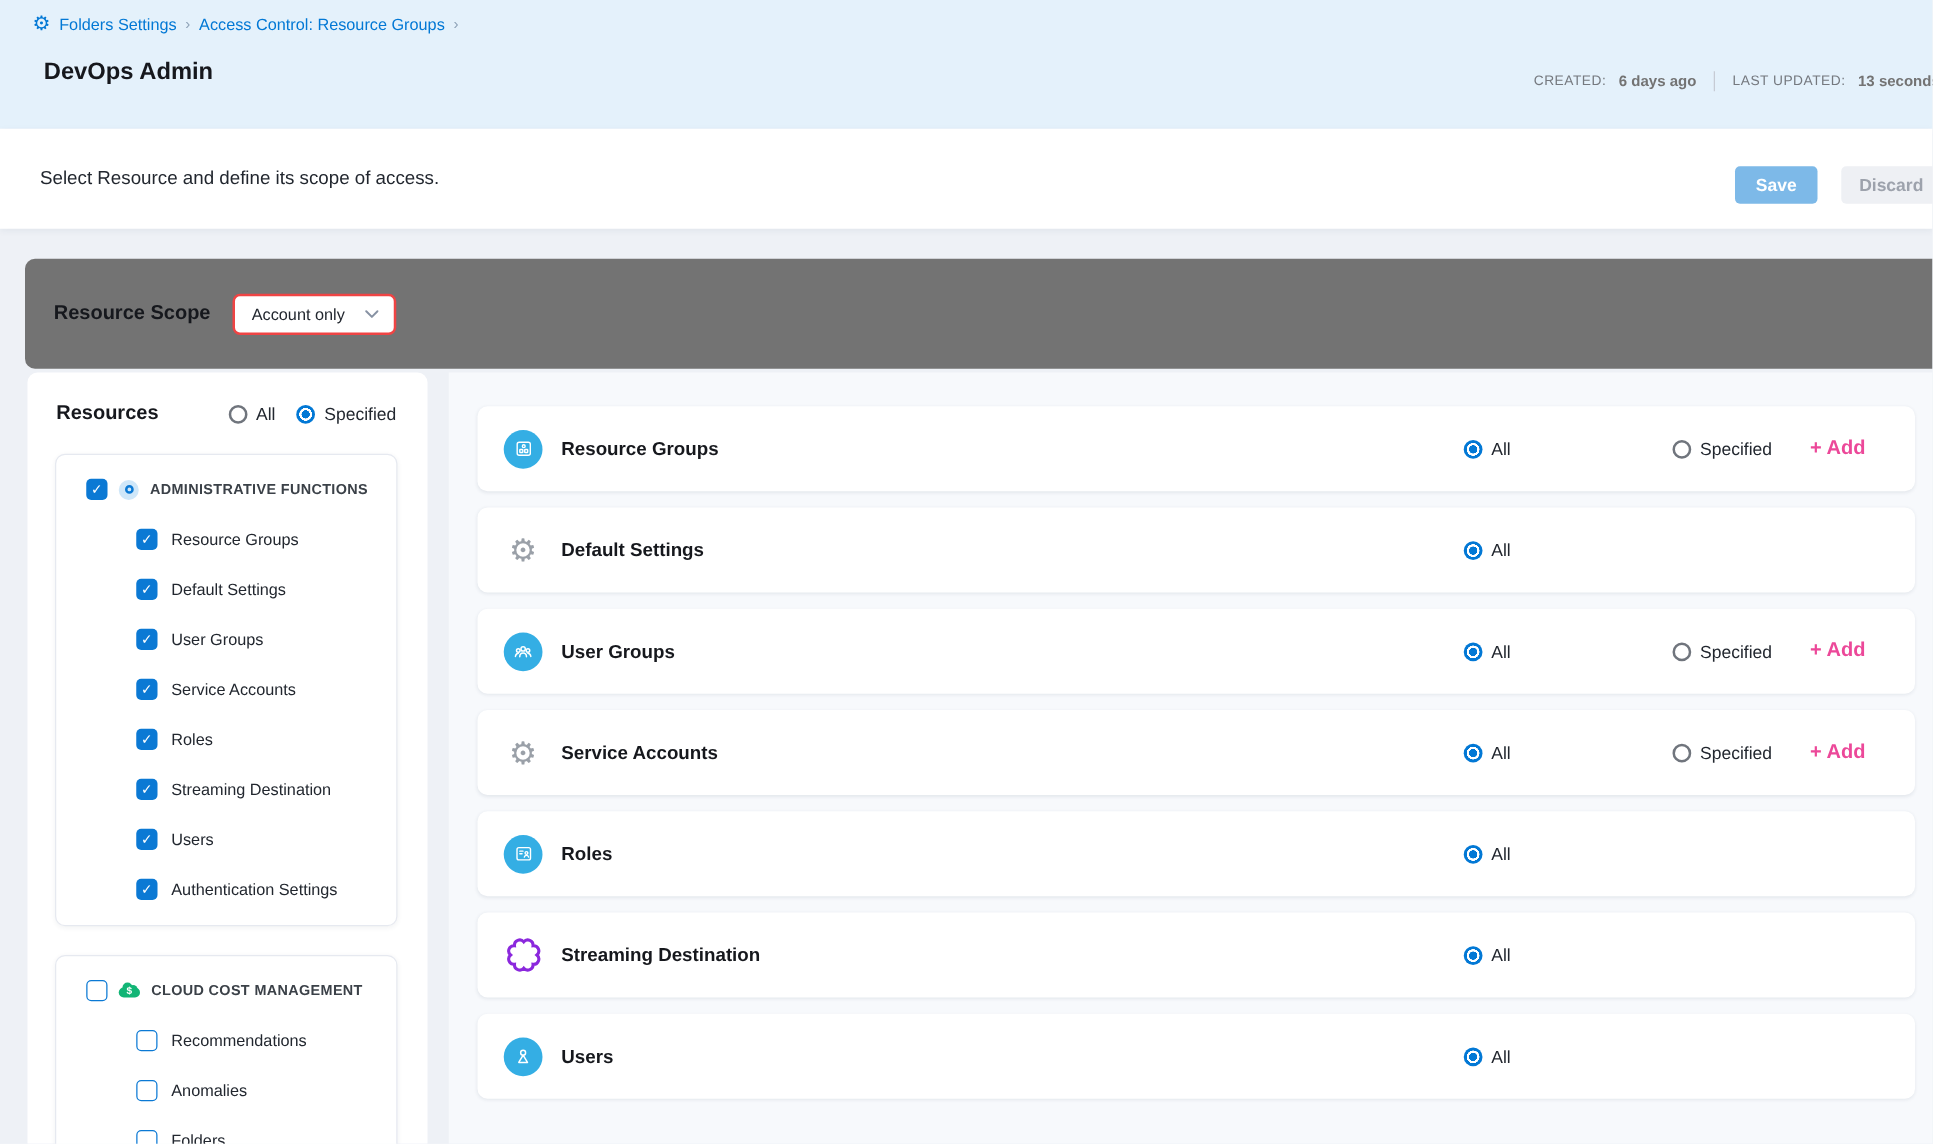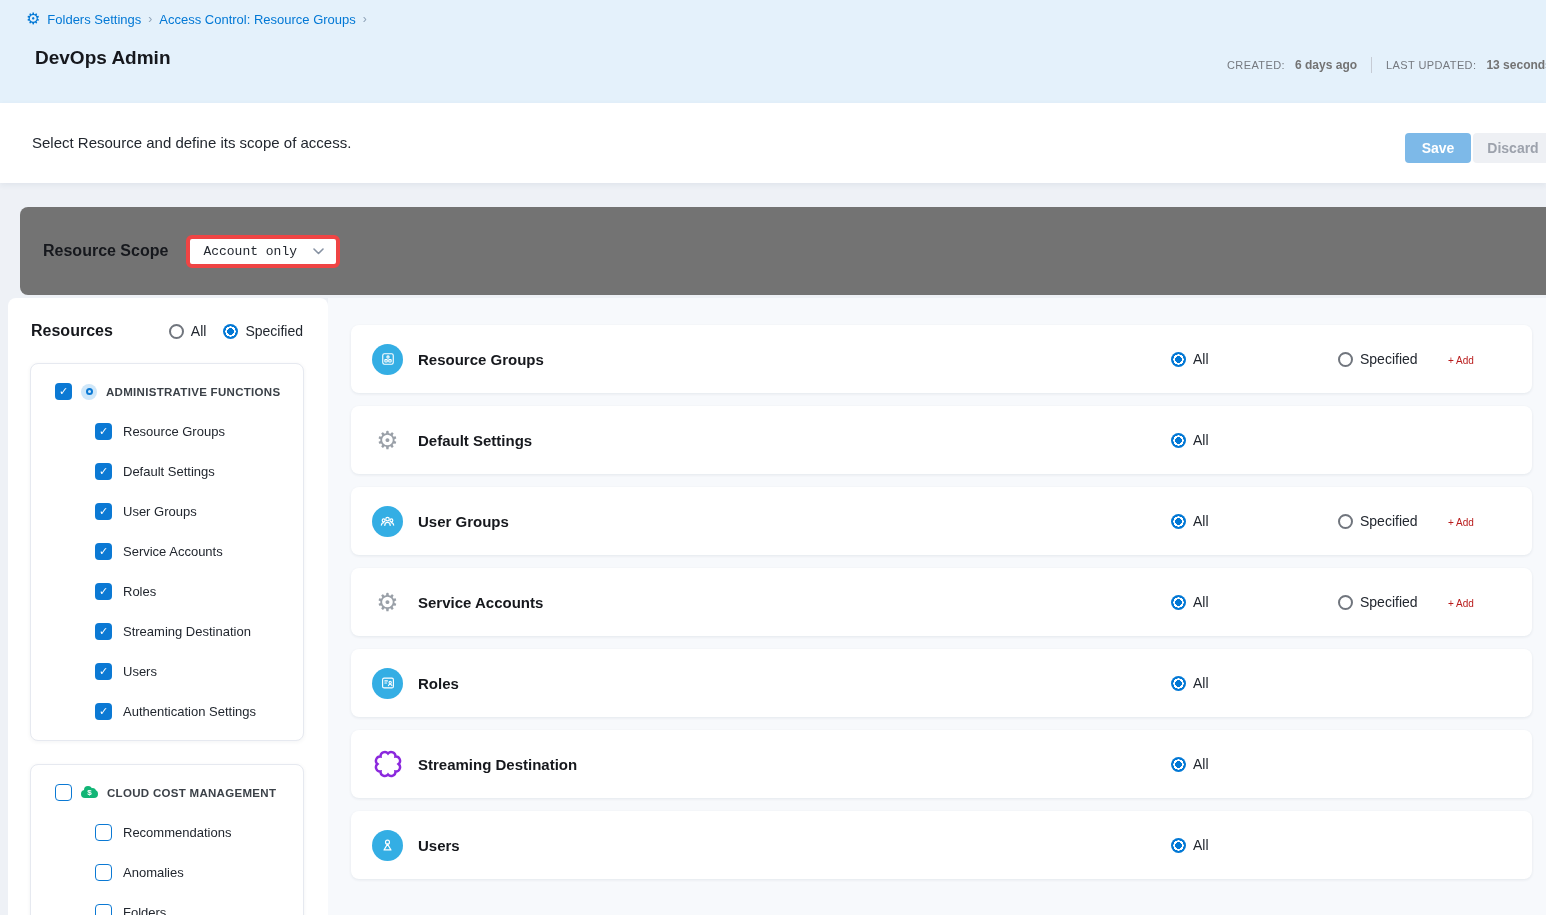--- a/index.html
+++ b/index.html
@@ -16,29 +16,29 @@
   .gear-glyph { font-family:"DejaVu Sans",sans-serif; color:#0278d5; font-size:16px; line-height:1; }
   .page-title { position:absolute; left:35px; top:47px; font-size:19px; font-weight:bold; color:#16181d; }
   .meta-row { position:absolute; left:1227px; top:57px; white-space:nowrap; display:flex; align-items:center; gap:10px; font-size:12px; }
   .meta-label { color:#75797f; font-size:11px; letter-spacing:.4px; }
   .meta-value { color:#737373; font-weight:bold; }
   .meta-divider { width:1px; height:16px; background:#c6cbd4; margin:0 4px; }
   
   .toolbar { background:#fff; height:80px; position:relative; box-shadow:0 2px 6px rgba(30,50,80,.07); }
   .toolbar-text { position:absolute; left:32px; top:31px; font-size:15px; color:#22272f; }
   .btn { position:absolute; top:133px; height:30px; border:none; border-radius:4px; font-size:14px; font-weight:bold; cursor:pointer; font-family:inherit; }
-  .btn-save { right:75px; width:66px; background:#7db9e8; color:#fff; top:30px; position:absolute; }
+  .btn-save { right:92px; width:66px; background:#7db9e8; color:#fff; top:30px; position:absolute; }
   .btn-discard { right:-7px; width:80px; background:#eef0f4; color:#9da2ac; top:30px; position:absolute; }
   
   .content { height:732px; background:#eef1f6; padding-top:24px; }
   .scope-card { margin-left:20px; width:calc(100% - 20px); height:88px; background:#737373; border-radius:8px 0 0 8px; display:flex; align-items:center; padding-left:23px; }
   .scope-label { font-size:16px; font-weight:bold; color:#16181d; }
-  .dropdown { margin-left:18px; height:33px; min-width:131px; background:#fff; border:4px solid #ef4444; border-radius:6px; display:flex; align-items:center; gap:16px; padding:0 12px 0 13px; cursor:pointer;font-family:Liberation Mono, monospace; }
+  .dropdown { margin-left:18px; height:33px; min-width:131px; background:#fff; border:2px solid #ef4444; border-radius:6px; display:flex; align-items:center; gap:16px; padding:0 12px 0 13px; cursor:pointer; }
   .dropdown-value { font-size:13px; color:#22272f; }
-  .lower { display:flex; margin-left:8px; margin-top:3px; height:617px; }
+  .lower { display:flex; margin-left:22px; margin-top:3px; height:617px;gap:17px; }
   
   .sidebar { width:320px; background:#fff; border-radius:8px 8px 0 0; flex-shrink:0; }
   .sidebar-header { display:flex; align-items:center; padding:24px 25px 0 23px; }
   .sidebar-title { font-size:16px; font-weight:bold; color:#16181d; flex:1; }
   .radio { width:15px; height:15px; border-radius:50%; flex-shrink:0; cursor:pointer; }
   .radio.off { border:2px solid #70757d; background:#fff; }
   .radio.on { border:none; background:radial-gradient(circle,#0278d5 0 3.2px,#fff 3.4px 5px,#0278d5 5.2px); }
   .radio-group { display:flex; align-items:center; gap:7px; cursor:pointer; }
   .radio-label { font-size:14px; color:#22272f; }
   .group-card { margin:23px 24px 0 22px; border:1px solid #e6e9f0; border-radius:8px; box-shadow:0 1px 4px rgba(30,50,70,.06); padding:19px 10px 20px 24px; background:#fff; }
@@ -59,21 +59,21 @@
   
   .main { flex:1; background:#f7f9fc; padding:27px 14px 0 23px; overflow:hidden; }
   .intro-text { font-size:14.5px; color:#22272f; margin-bottom:18px; }
   .resource-row { height:68px; background:#fff; border-radius:8px; box-shadow:0 1px 3px rgba(35,55,75,.09); margin-bottom:13px; display:flex; align-items:center; padding-left:21px; }
   .row-icon-slot { width:31px; height:31px; margin-right:15px; display:flex; align-items:center; justify-content:center; flex-shrink:0; }
   .icon-circle { width:31px; height:31px; border-radius:50%; background:#34aee4; display:flex; align-items:center; justify-content:center; }
   .gear-big { font-family:"DejaVu Sans",sans-serif; font-size:25px; color:#9aa0a8; line-height:1; }
   .row-label { font-size:15px; font-weight:bold; color:#16181d; flex:1; }
   .row-controls { width:361px; display:flex; align-items:center; flex-shrink:0; }
   .ctl-all { width:167px; } .ctl-spec { width:110px; }
-  .add-link { font-size:10px; font-weight:normal; color:#b91c1c; cursor:pointer; }
+  .add-link { font-size:16px; font-weight:bold; color:#ec4899; cursor:pointer; }
 </style>
 </head>
 <body>
 
 <div class="top-header">
   <div class="breadcrumb">
     <span class="gear-glyph">⚙</span>
     <span class="crumb">Folders Settings</span>
     <span class="sep">›</span>
     <span class="crumb">Access Control: Resource Groups</span>

